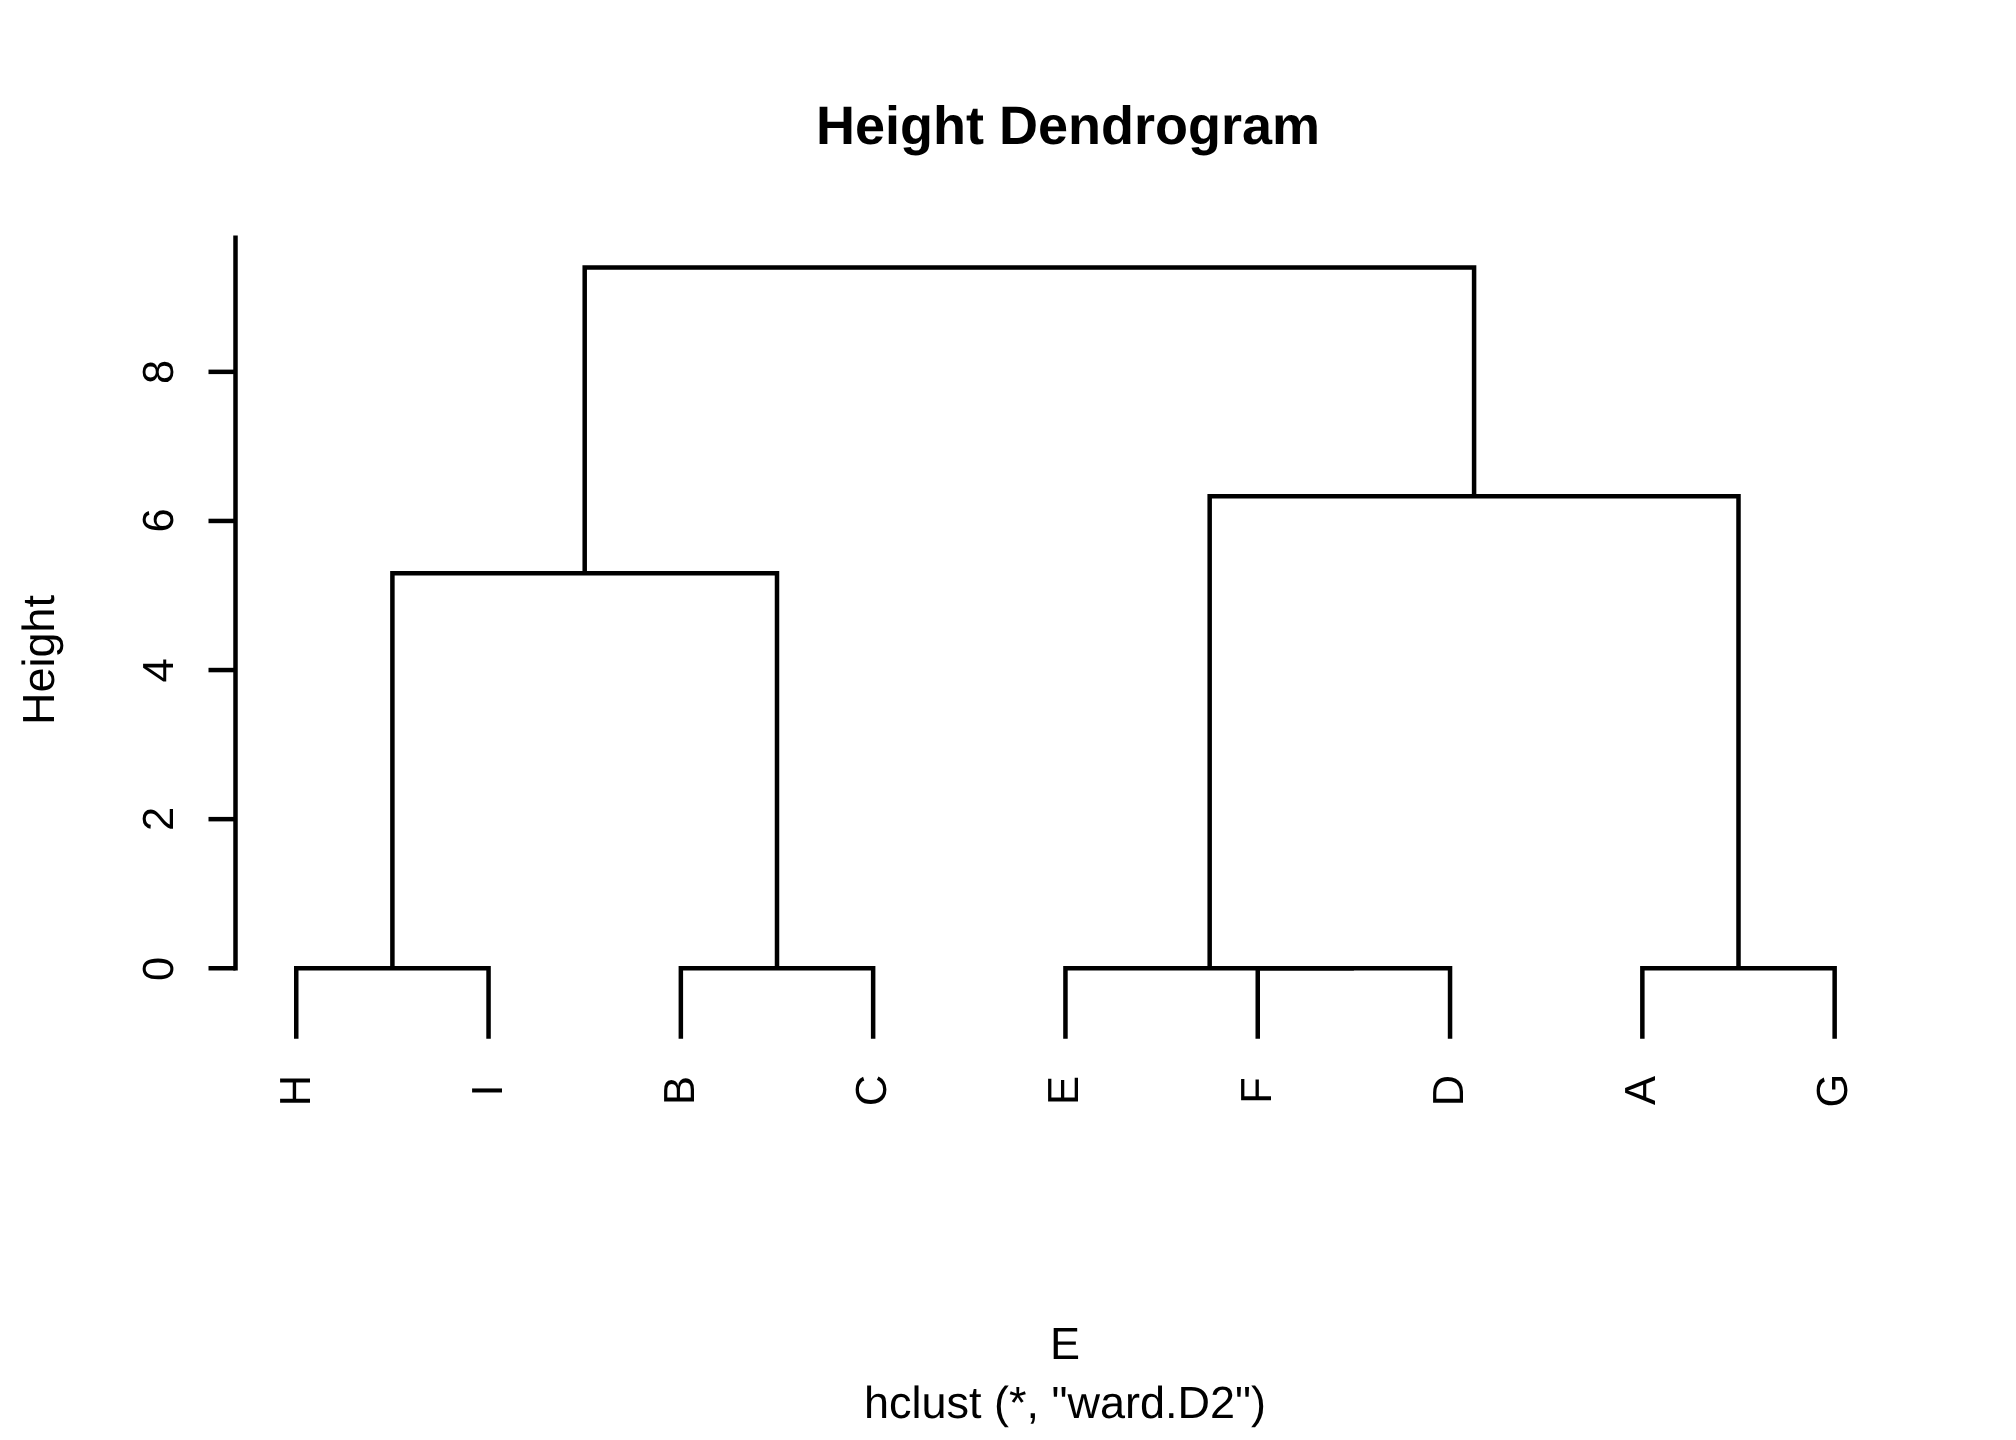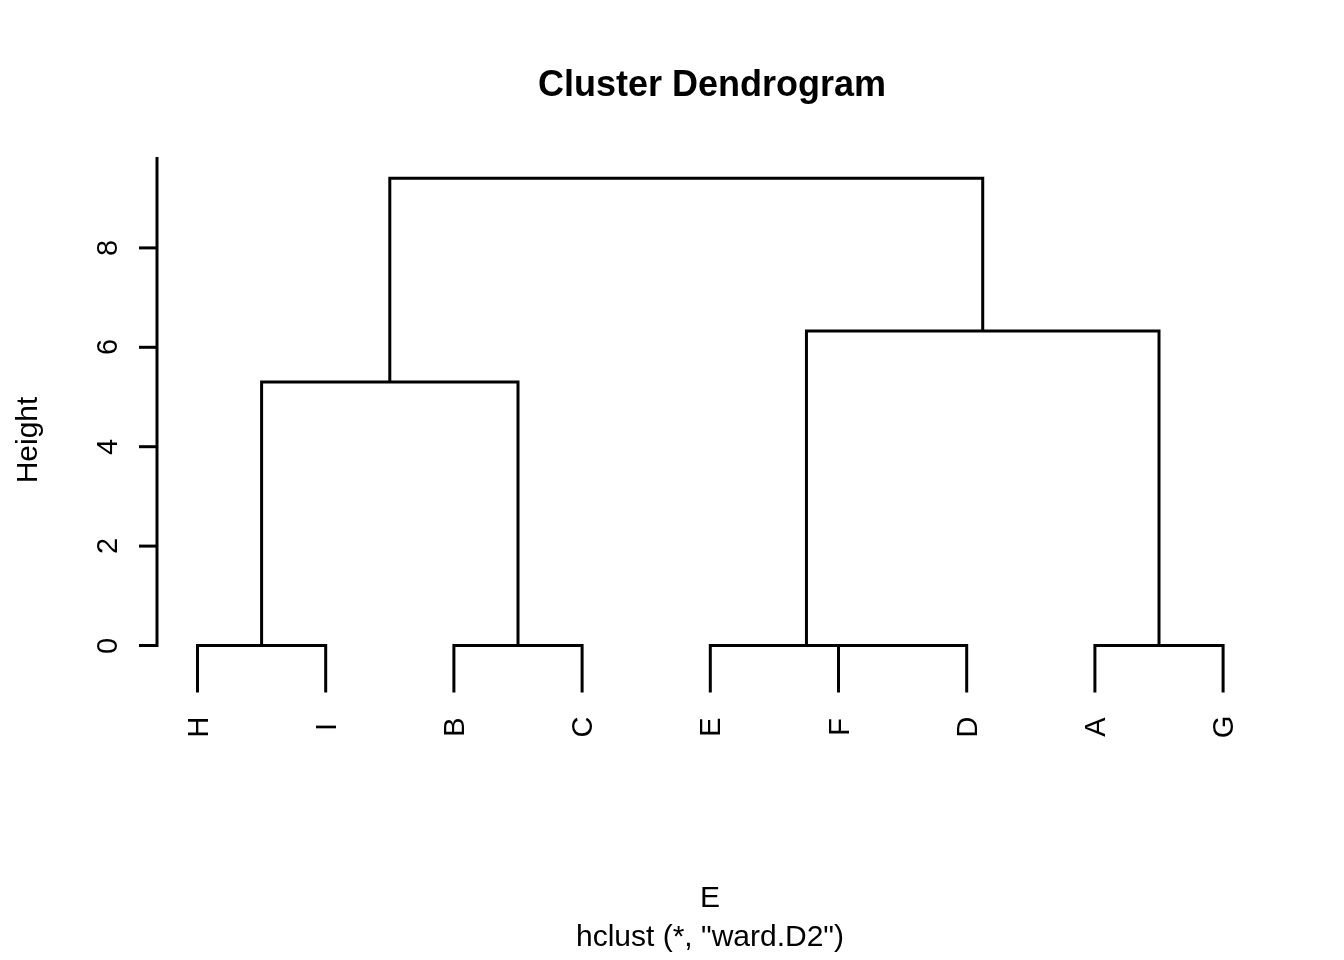--- a/index.html
+++ b/index.html
@@ -65,21 +65,21 @@
       <path d="M 197.5 692.5 L 197.5 645.5 L 325.7 645.5 L 325.7 692.5" fill="none" stroke="#000000" stroke-width="3"></path>
       <path d="M 453.9 692.5 L 453.9 645.5 L 582.0999999999999 645.5 L 582.0999999999999 692.5" fill="none" stroke="#000000" stroke-width="3"></path>
       <path d="M 261.6 645.5 L 261.6 382.09 L 518 382.09 L 518 645.5" fill="none" stroke="#000000" stroke-width="3"></path>
       <path d="M 838.5 692.5 L 838.5 645.5 L 966.6999999999999 645.5 L 966.6999999999999 692.5" fill="none" stroke="#000000" stroke-width="3"></path>
       <path d="M 710.3 692.5 L 710.3 645.5 L 902.5999999999999 645.5 L 902.5999999999999 645.5" fill="none" stroke="#000000" stroke-width="3"></path>
       <path d="M 1094.8999999999999 692.5 L 1094.8999999999999 645.5 L 1223.1 645.5 L 1223.1 692.5" fill="none" stroke="#000000" stroke-width="3"></path>
       <path d="M 806.4499999999999 645.5 L 806.4499999999999 330.899 L 1159 330.899 L 1159 645.5" fill="none" stroke="#000000" stroke-width="3"></path>
       <path d="M 389.8 382.09 L 389.8 178.31999999999994 L 982.7249999999999 178.31999999999994 L 982.7249999999999 330.899" fill="none" stroke="#000000" stroke-width="3"></path>
     </svg>
 
-  <div class="txt" id="chart-title" style="left:712px; top:84px;">Cluster Dendrogram</div>
+  <div class="txt" id="chart-title" style="left:712px; top:84px;">Height Dendrogram</div>
 
   <div class="txt rot" id="y-axis-label" style="left:27px; top:440px;">Height</div>
 
   <div id="tick-labels">
       <div class="txt rot tick-label" style="left: 107px; top: 645.5px;">0</div>
       <div class="txt rot tick-label" style="left: 107px; top: 546.1px;">2</div>
       <div class="txt rot tick-label" style="left: 107px; top: 446.7px;">4</div>
       <div class="txt rot tick-label" style="left: 107px; top: 347.3px;">6</div>
       <div class="txt rot tick-label" style="left: 107px; top: 247.9px;">8</div>
     </div>

